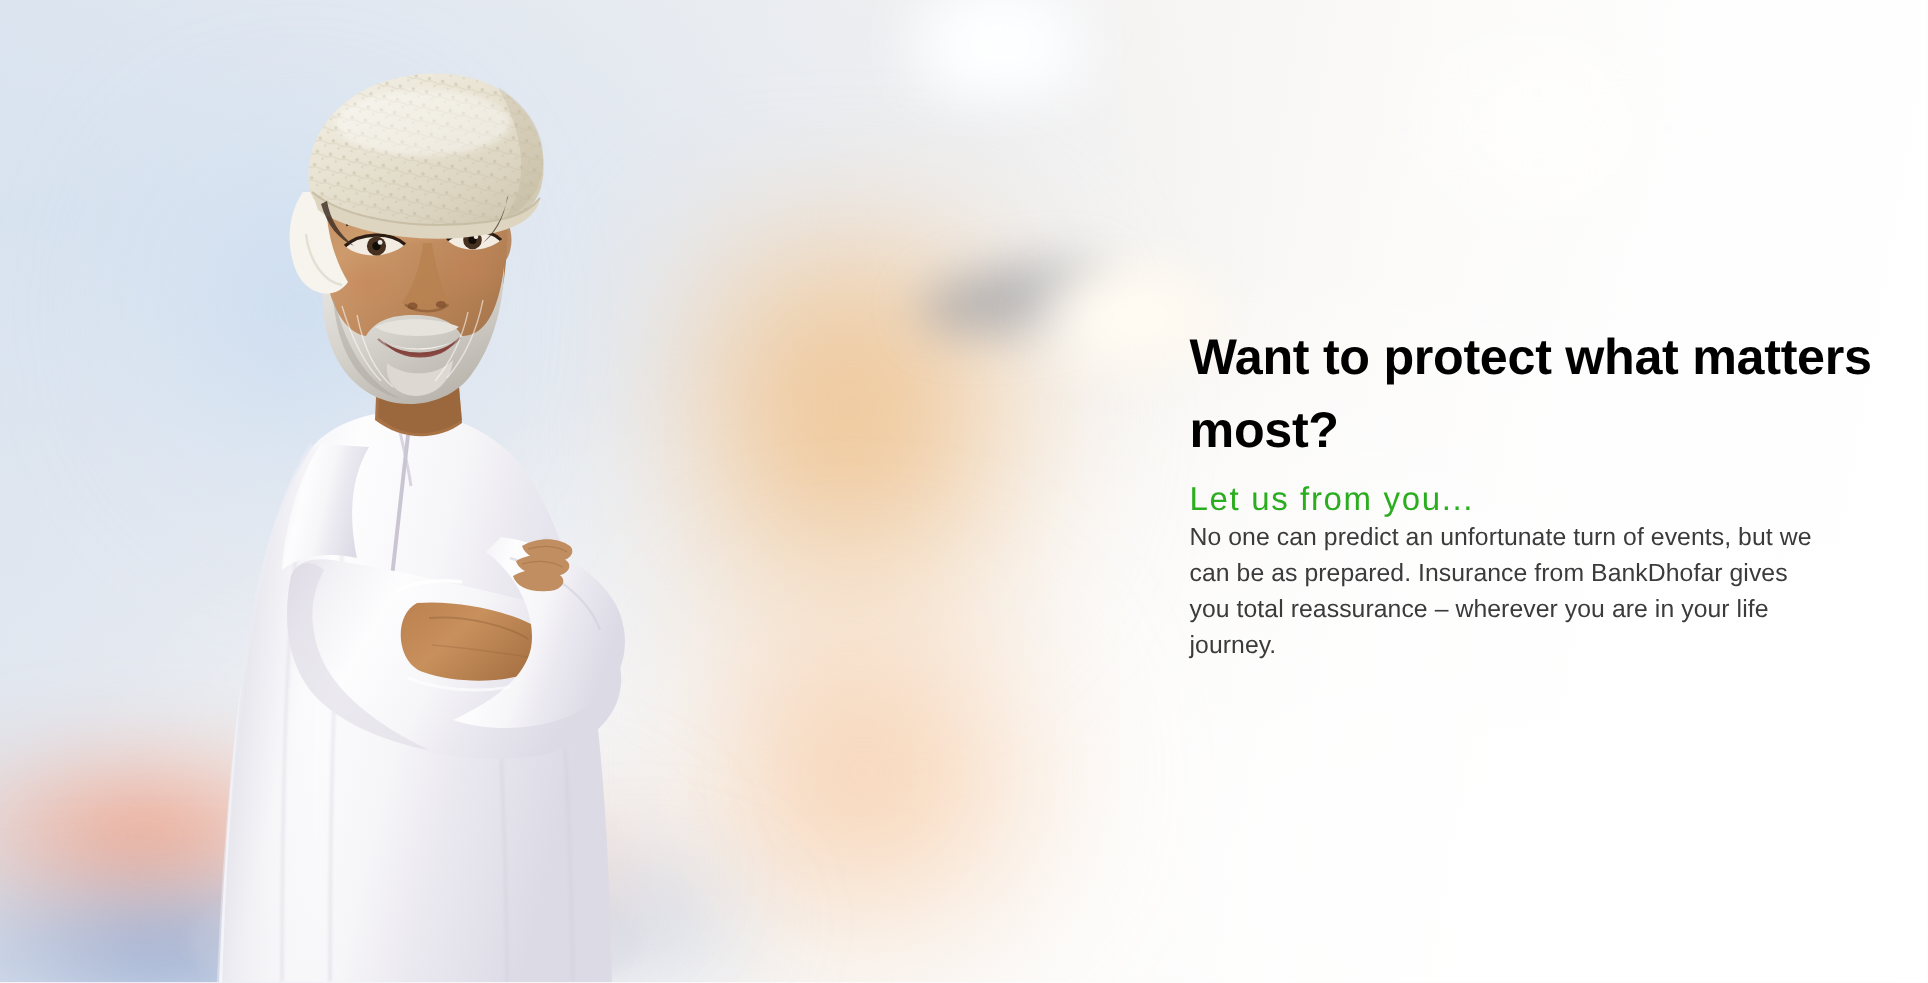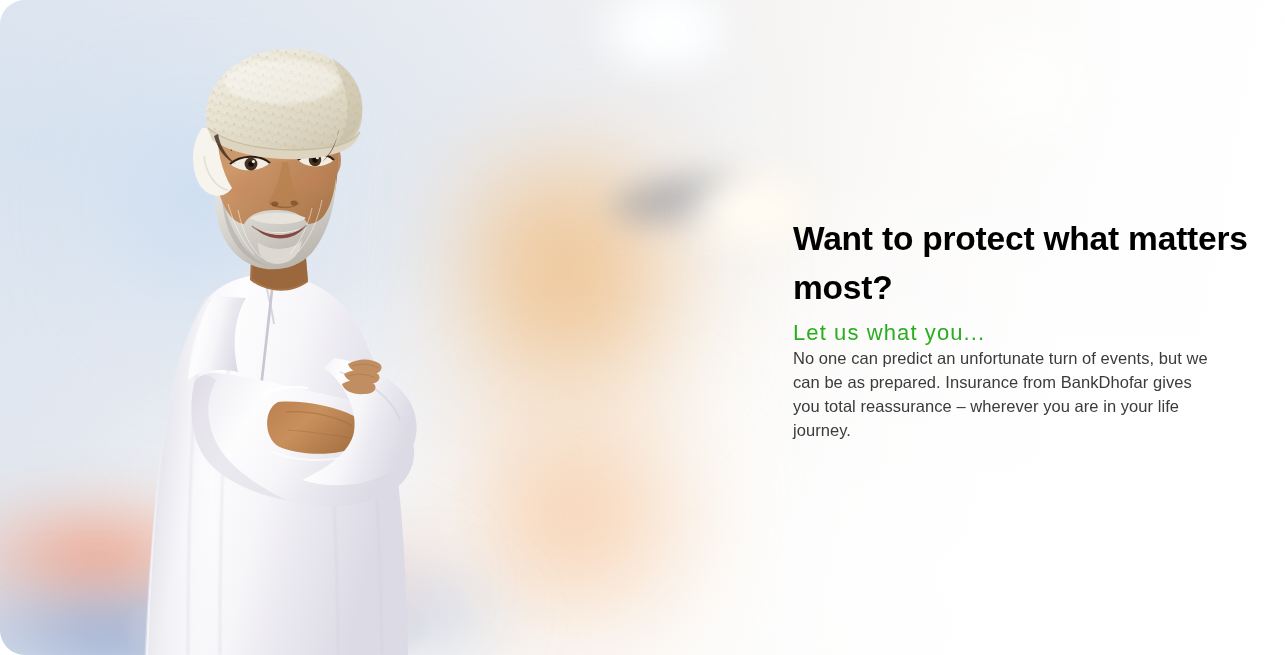--- a/index.html
+++ b/index.html
@@ -10,21 +10,20 @@
     overflow:hidden;
     font-family:"Liberation Sans", sans-serif;
     background:#ffffff;
   }
 
   .hero {
     position:relative;
     width:1285px; height:655px;
     overflow:hidden;
     background:#fbfbfc;
-    border-radius:25px;
   }
 
   
   .bg-layer { position:absolute; inset:0; }
 
   .bg-base {
     background:
       linear-gradient(100deg,
         #dfe6ef 0%,
         #e3e8f0 8%,
@@ -430,17 +429,17 @@
 
       <path d="M118 108 C 122 122, 130 132, 140 136 C 130 128, 124 118, 122 106 Z" fill="#3a2a20" opacity="0.8"></path>
       <path d="M242 104 C 240 118, 234 128, 226 134 C 236 124, 240 114, 243 102 Z" fill="#3a2a20" opacity="0.7"></path>
 
       <path d="M112 268 C 96 292, 80 336, 70 398 C 60 460, 54 540, 50 627" stroke="#eceef5" stroke-width="3" fill="none" opacity="0.5"></path>
     </svg>
   </div>
 
   <div class="copy">
     <h1 class="headline">Want to protect what matters most?</h1>
-    <div class="subhead">Let us what you...</div>
+    <div class="subhead">Let us from you...</div>
     <p class="body-copy">No one can predict an unfortunate turn of events, but we can be as prepared. Insurance from BankDhofar gives you total reassurance – wherever you are in your life journey.</p>
   </div>
 
 </div>
 
 </body></html>

